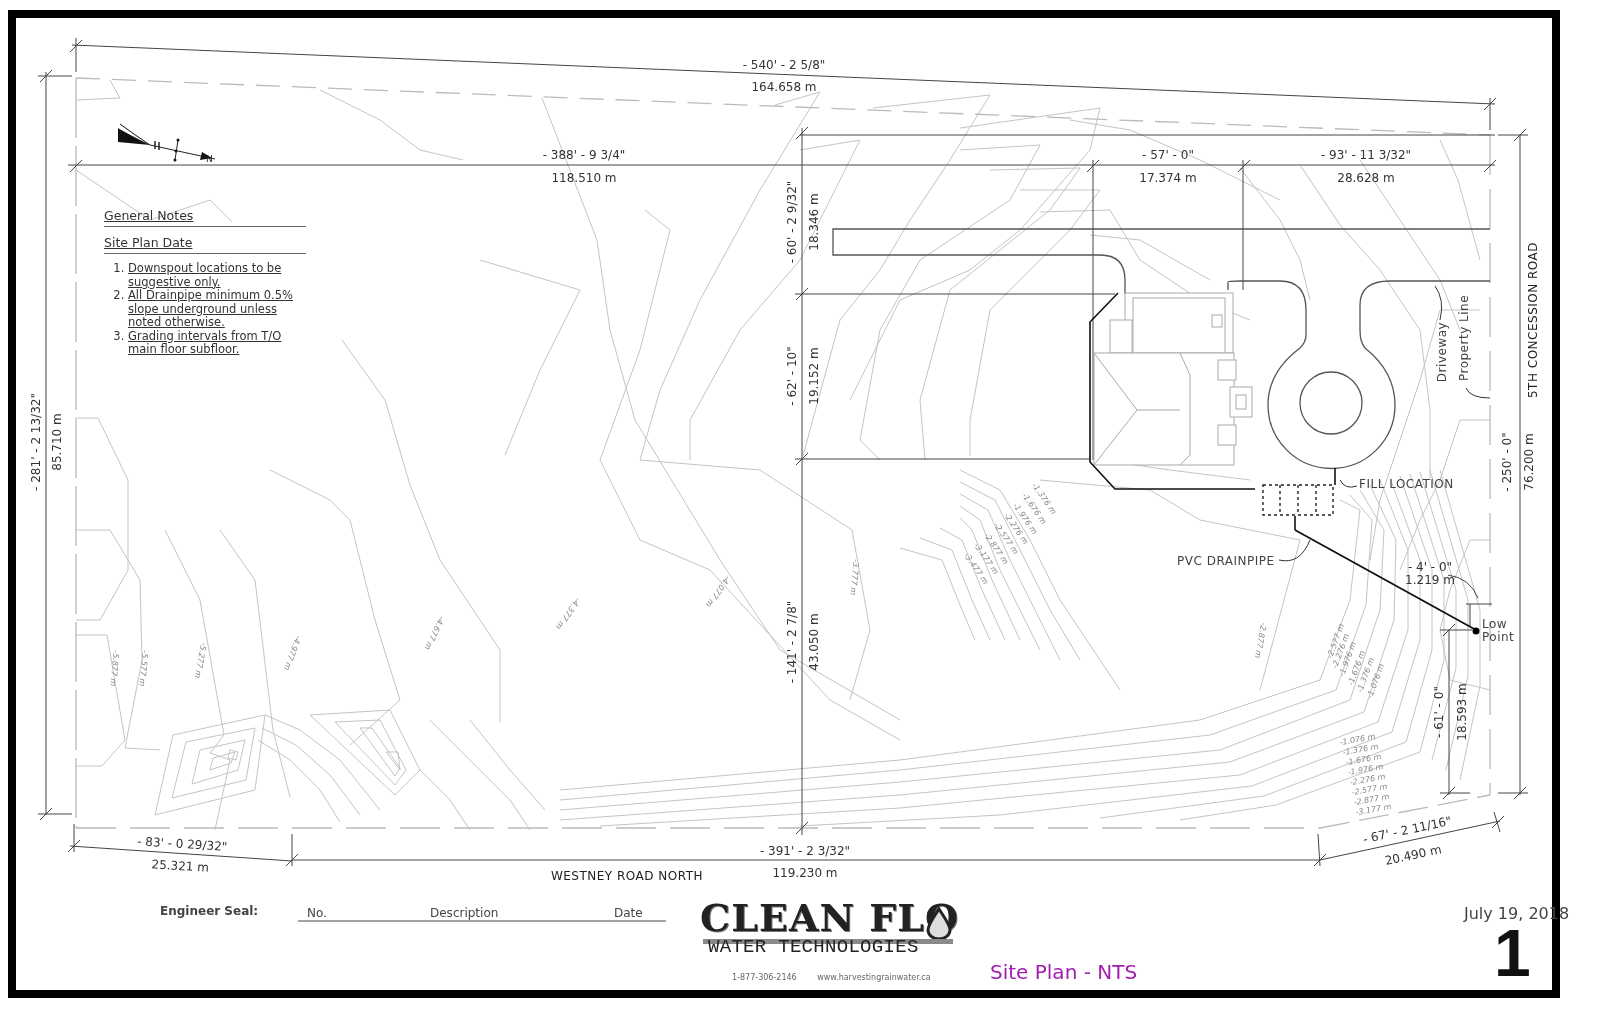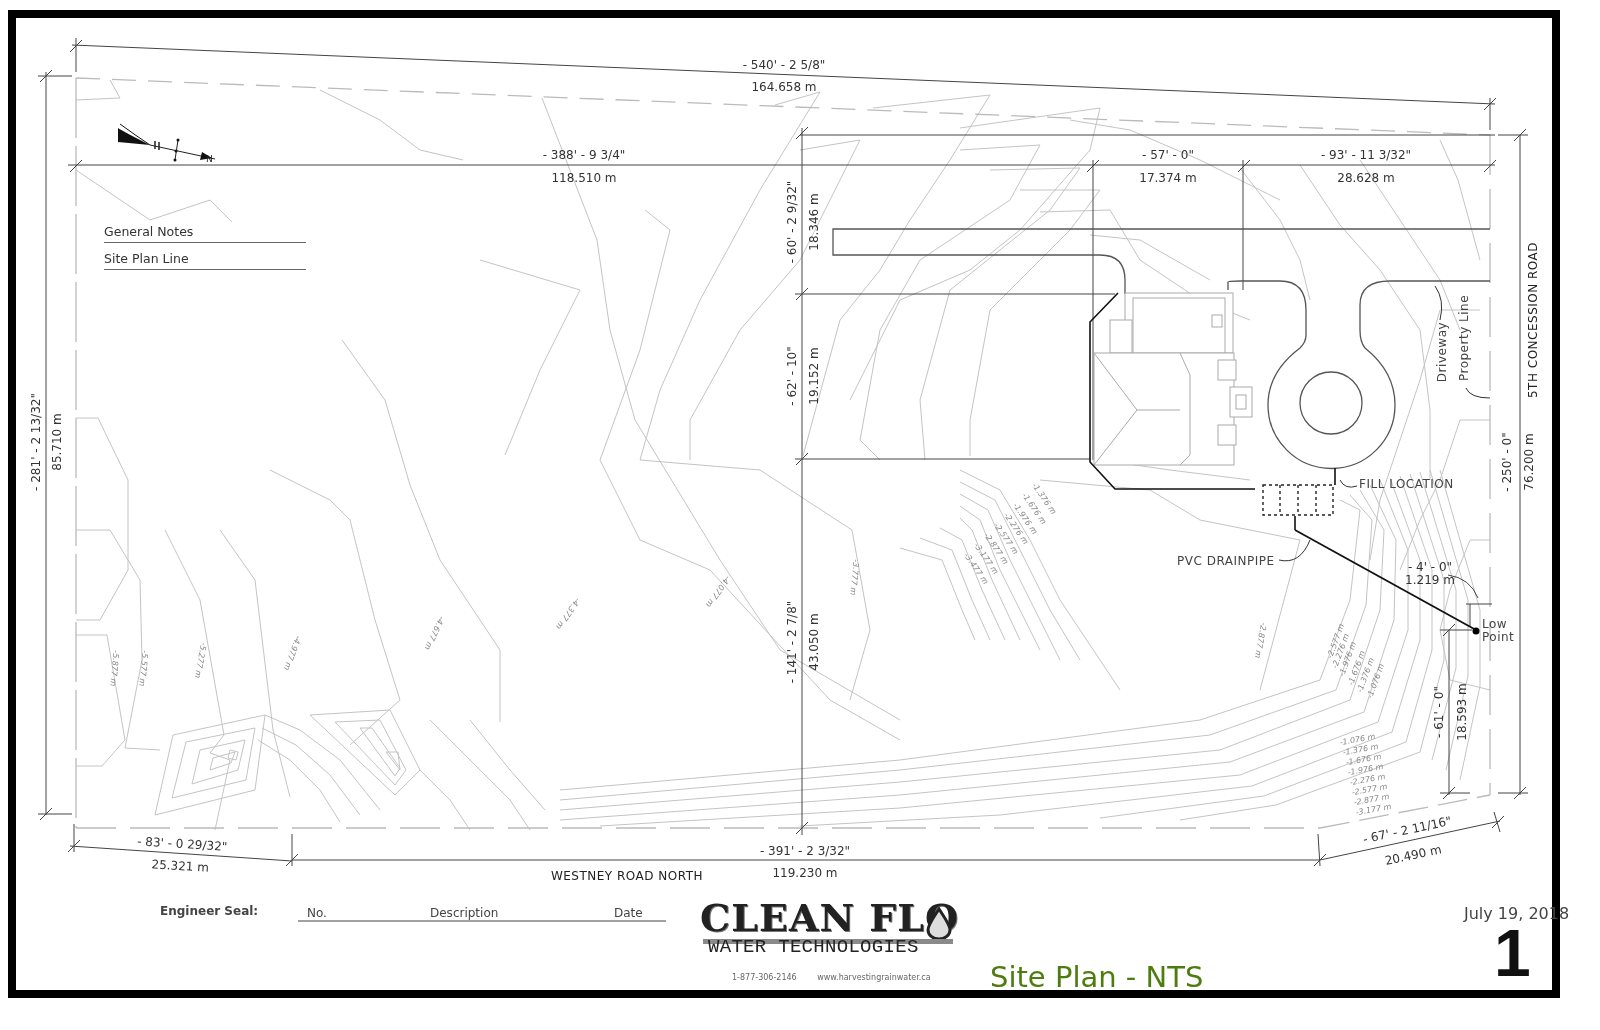--- a/index.html
+++ b/index.html
@@ -10,37 +10,37 @@
     svg.plan { position: absolute; left: 0; top: 0; width: 1600px; height: 1030px; }
     .dim { font-family: "DejaVu Sans", sans-serif; font-size: 12px; fill: #333; }
     .contour-label { font-family: "DejaVu Sans", sans-serif; font-size: 8px; fill: #888; font-style: italic; }
     .callout { font-family: "DejaVu Sans", sans-serif; font-size: 12px; fill: #444; letter-spacing: 0.5px; }
     .road { font-family: "DejaVu Sans", sans-serif; font-size: 12px; fill: #222; letter-spacing: 0.5px; }
     .c { fill: none; stroke: #c4c4c4; stroke-width: 1; }
     .dl { stroke: #444; stroke-width: 1; fill: none; }
     .pl { stroke: #555; stroke-width: 1.3; fill: none; }
     .house { stroke: #aaa; stroke-width: 1; fill: #fff; }
 
-    .notes { position: absolute; left: 104px; top: 224px; width: 202px; font-size: 11.5px; color: #333; }
+    .notes { position: absolute; left: 104px; top: 208px; width: 202px; font-size: 11.5px; color: #333; text-decoration: underline; }
     .notes h4 { margin: 0; font-weight: normal; font-size: 12.5px; padding-bottom: 3px;
                 border-bottom: 1px solid #666; margin-bottom: 8px; }
     .notes ol { margin: 0 0 10px 0; padding-left: 24px; line-height: 13.5px; }
     .notes li { padding-left: 0; }
 
     .title-block { position: absolute; left: 0; top: 0; width: 1600px; height: 1030px; pointer-events: none; }
     .tb { position: absolute; pointer-events: auto; }
     .seal { left: 160px; top: 904px; font-size: 12px; color: #444; font-weight: bold; }
     .logo-main { left: 700px; top: 898px; font-family: "DejaVu Serif", serif; font-weight: bold;
                  font-size: 38px; letter-spacing: 1px; color: #222; line-height: 40px;
                  text-shadow: 1px 1px 0 #777; }
     .logo-bar { left: 703px; top: 939px; width: 250px; height: 5px; background: #8a8a8a; }
     .logo-sub { left: 708px; top: 936px; font-family: Liberation Mono, monospace; font-size: 19px;
                 color: #222; letter-spacing: 0.3px; }
     .logo-contact { left: 732px; top: 973px; font-size: 8px; color: #666; word-spacing: 6px; }
-    .sheet-title { left: 990px; top: 960px; font-size: 29px; color: #4d7c0f; font-family: "DejaVu Sans", sans-serif; }
+    .sheet-title { left: 990px; top: 960px; font-size: 20px; color: #a21caf; font-family: "DejaVu Sans", sans-serif; }
     .date { left: 1464px; top: 904px; font-size: 16px; color: #444; }
     .sheet-num { left: 1494px; top: 918px; font-size: 66px; font-weight: bold; color: #111;
                  font-family: "Liberation Sans", sans-serif; line-height: 70px; }
     .drop { fill: #ddd; stroke: #222; stroke-width: 3; }
   </style>
 </head>
 <body>
 
 <div class="sheet"></div>
 
@@ -324,21 +324,26 @@
     <text class="contour-label" transform="translate(1370 792) rotate(-10)" text-anchor="middle">-2.577 m</text>
     <text class="contour-label" transform="translate(1372 802) rotate(-10)" text-anchor="middle">-2.877 m</text>
     <text class="contour-label" transform="translate(1374 812) rotate(-10)" text-anchor="middle">-3.177 m</text>
   </g>
 
   <line x1="298" y1="921" x2="666" y2="921" stroke="#444" stroke-width="1"></line>
 </svg>
 
 <div class="notes">
   <h4>General Notes</h4>
-  <h4>Site Plan Line</h4>
+  <h4>Site Plan Date</h4>
+  <ol>
+    <li>Downspout locations to be suggestive only.</li>
+    <li>All Drainpipe minimum 0.5% slope underground unless noted otherwise.</li>
+    <li>Grading intervals from T/O main floor subfloor.</li>
+  </ol>
 </div>
 
 <div class="title-block">
   <div class="tb seal">Engineer Seal:</div>
   <div class="tb" style="left:307px; top:906px; font-size:12px; color:#444;text-align:center;">No.</div>
   <div class="tb" style="left:430px; top:906px; font-size:12px; color:#444;">Description</div>
   <div class="tb" style="left:614px; top:906px; font-size:12px; color:#444;">Date</div>
 
   <div class="tb logo-main">CLEAN FLO</div>
   <svg class="tb" style="left:922px; top:906px;" width="34" height="34" viewBox="0 0 34 34">

